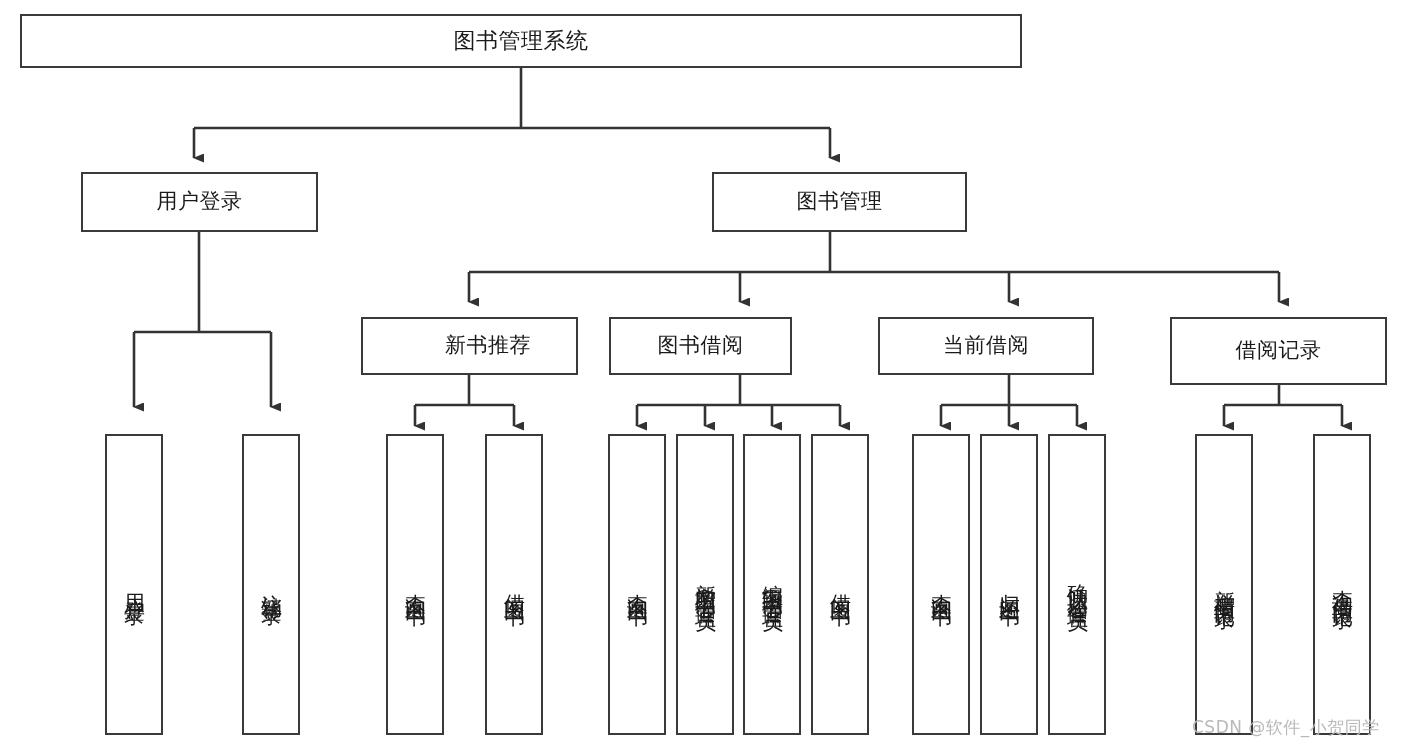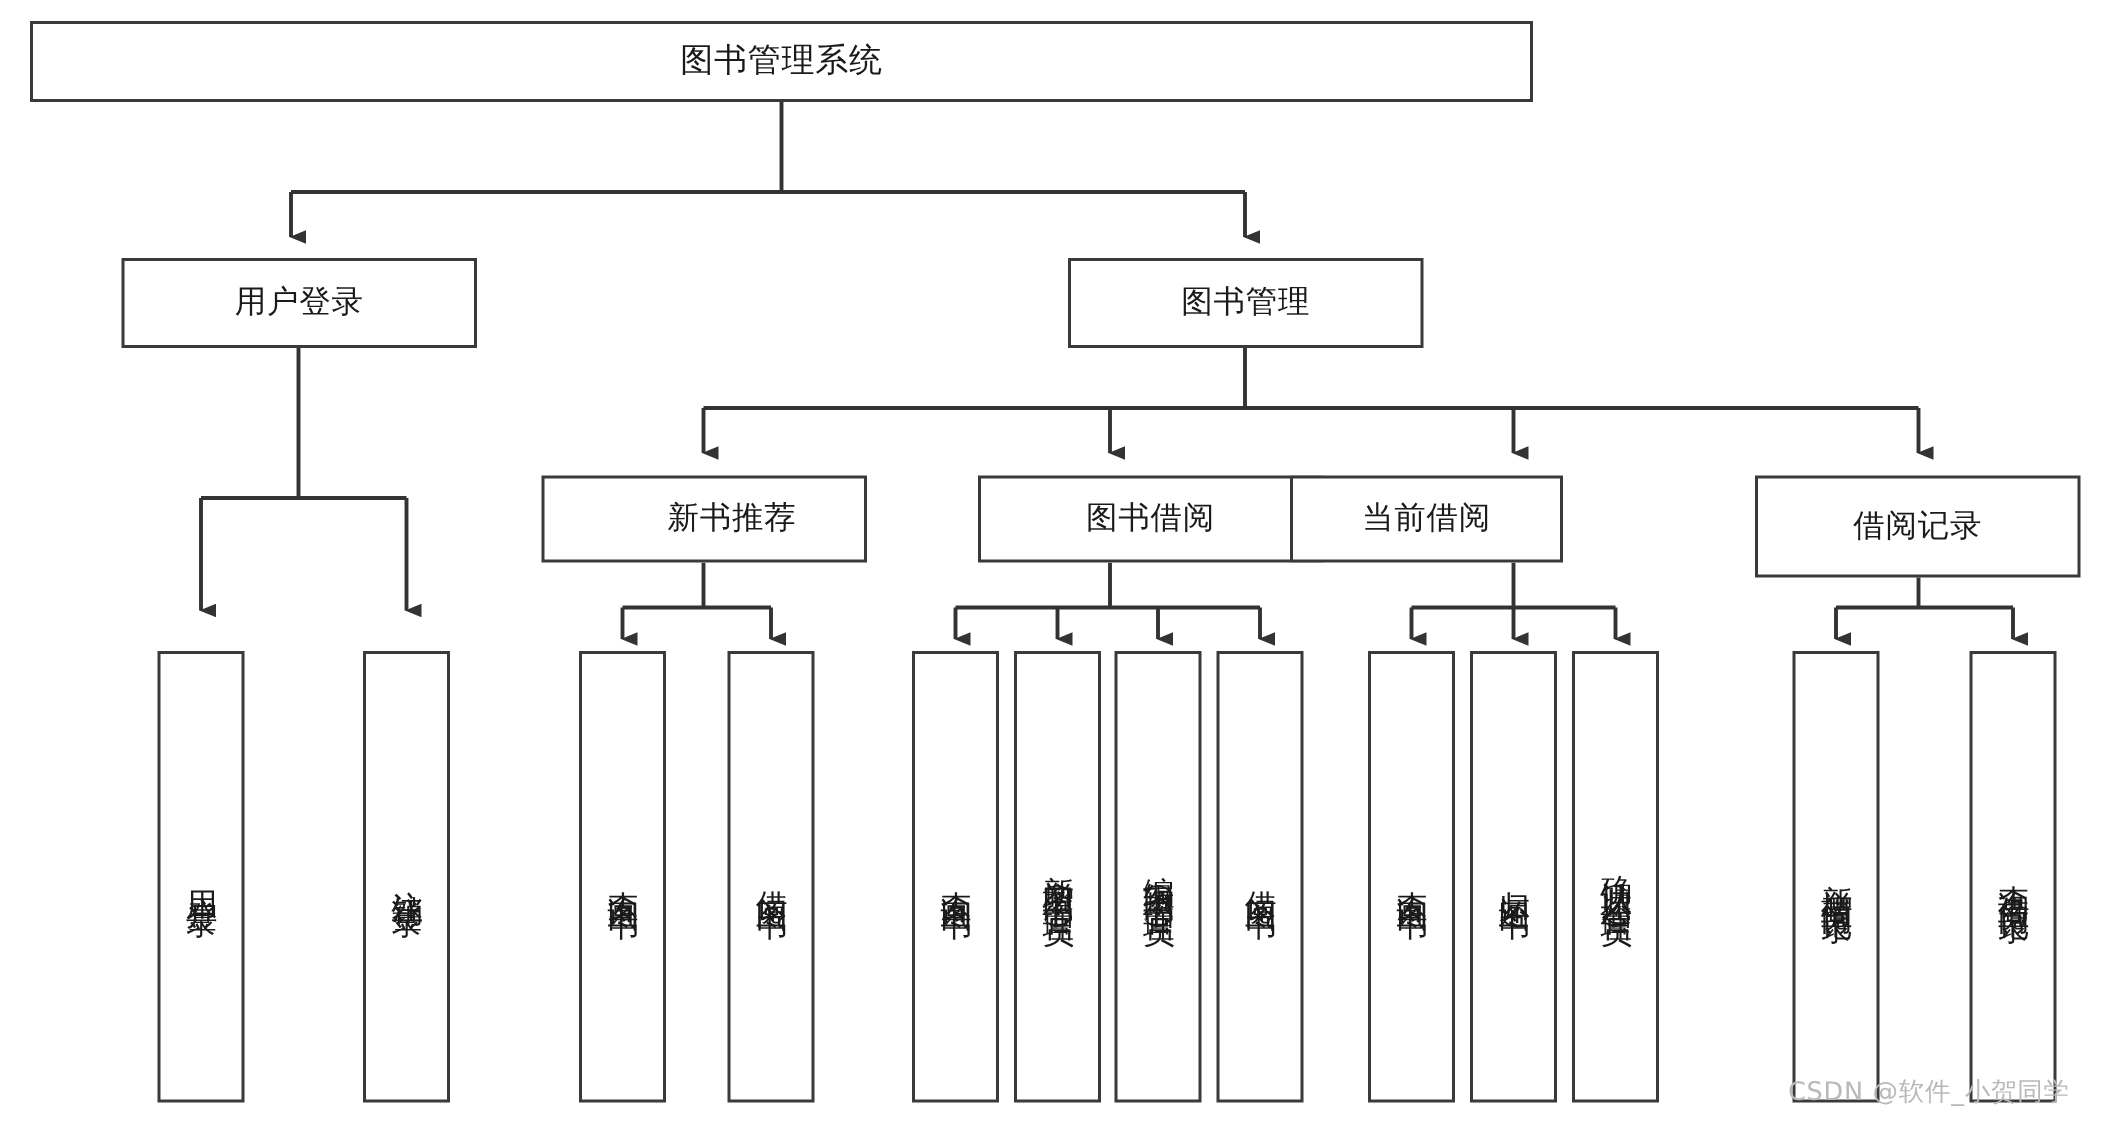--- a/index.html
+++ b/index.html
@@ -130,33 +130,33 @@
   </svg>
 
   <div class="node horiz root" style="left:20px; top:14px; width:1002px; height:54px;">
     <span class="node-label">图书管理系统</span>
   </div>
 
   <div class="node horiz" style="left:81px; top:172px; width:237px; height:60px;">
     <span class="node-label">用户登录</span>
   </div>
 
-  <div class="node horiz" style="left:712px; top:172px; width:237px; height:60px;">
+  <div class="node horiz" style="left:712px; top:172px; width:255px; height:60px;">
     <span class="node-label">图书管理</span>
   </div>
 
   <div class="node horiz" style="left:361px; top:317px; width:217px; height:58px;padding-left:37px;">
     <span class="node-label">新书推荐</span>
   </div>
 
-  <div class="node horiz" style="left:652px; top:317px; width:230px; height:58px;">
+  <div class="node horiz" style="left:609px; top:317px; width:183px; height:58px;">
     <span class="node-label">图书借阅</span>
   </div>
 
-  <div class="node horiz" style="left:860px; top:317px; width:182px; height:58px;">
+  <div class="node horiz" style="left:878px; top:317px; width:216px; height:58px;">
     <span class="node-label">当前借阅</span>
   </div>
 
   <div class="node horiz" style="left:1170px; top:317px; width:217px; height:68px;">
     <span class="node-label">借阅记录</span>
   </div>
 
   <div class="node vert" style="left:105px; top:434px; width:58px; height:301px;">
     <span class="node-label">用户登录</span>
   </div>

